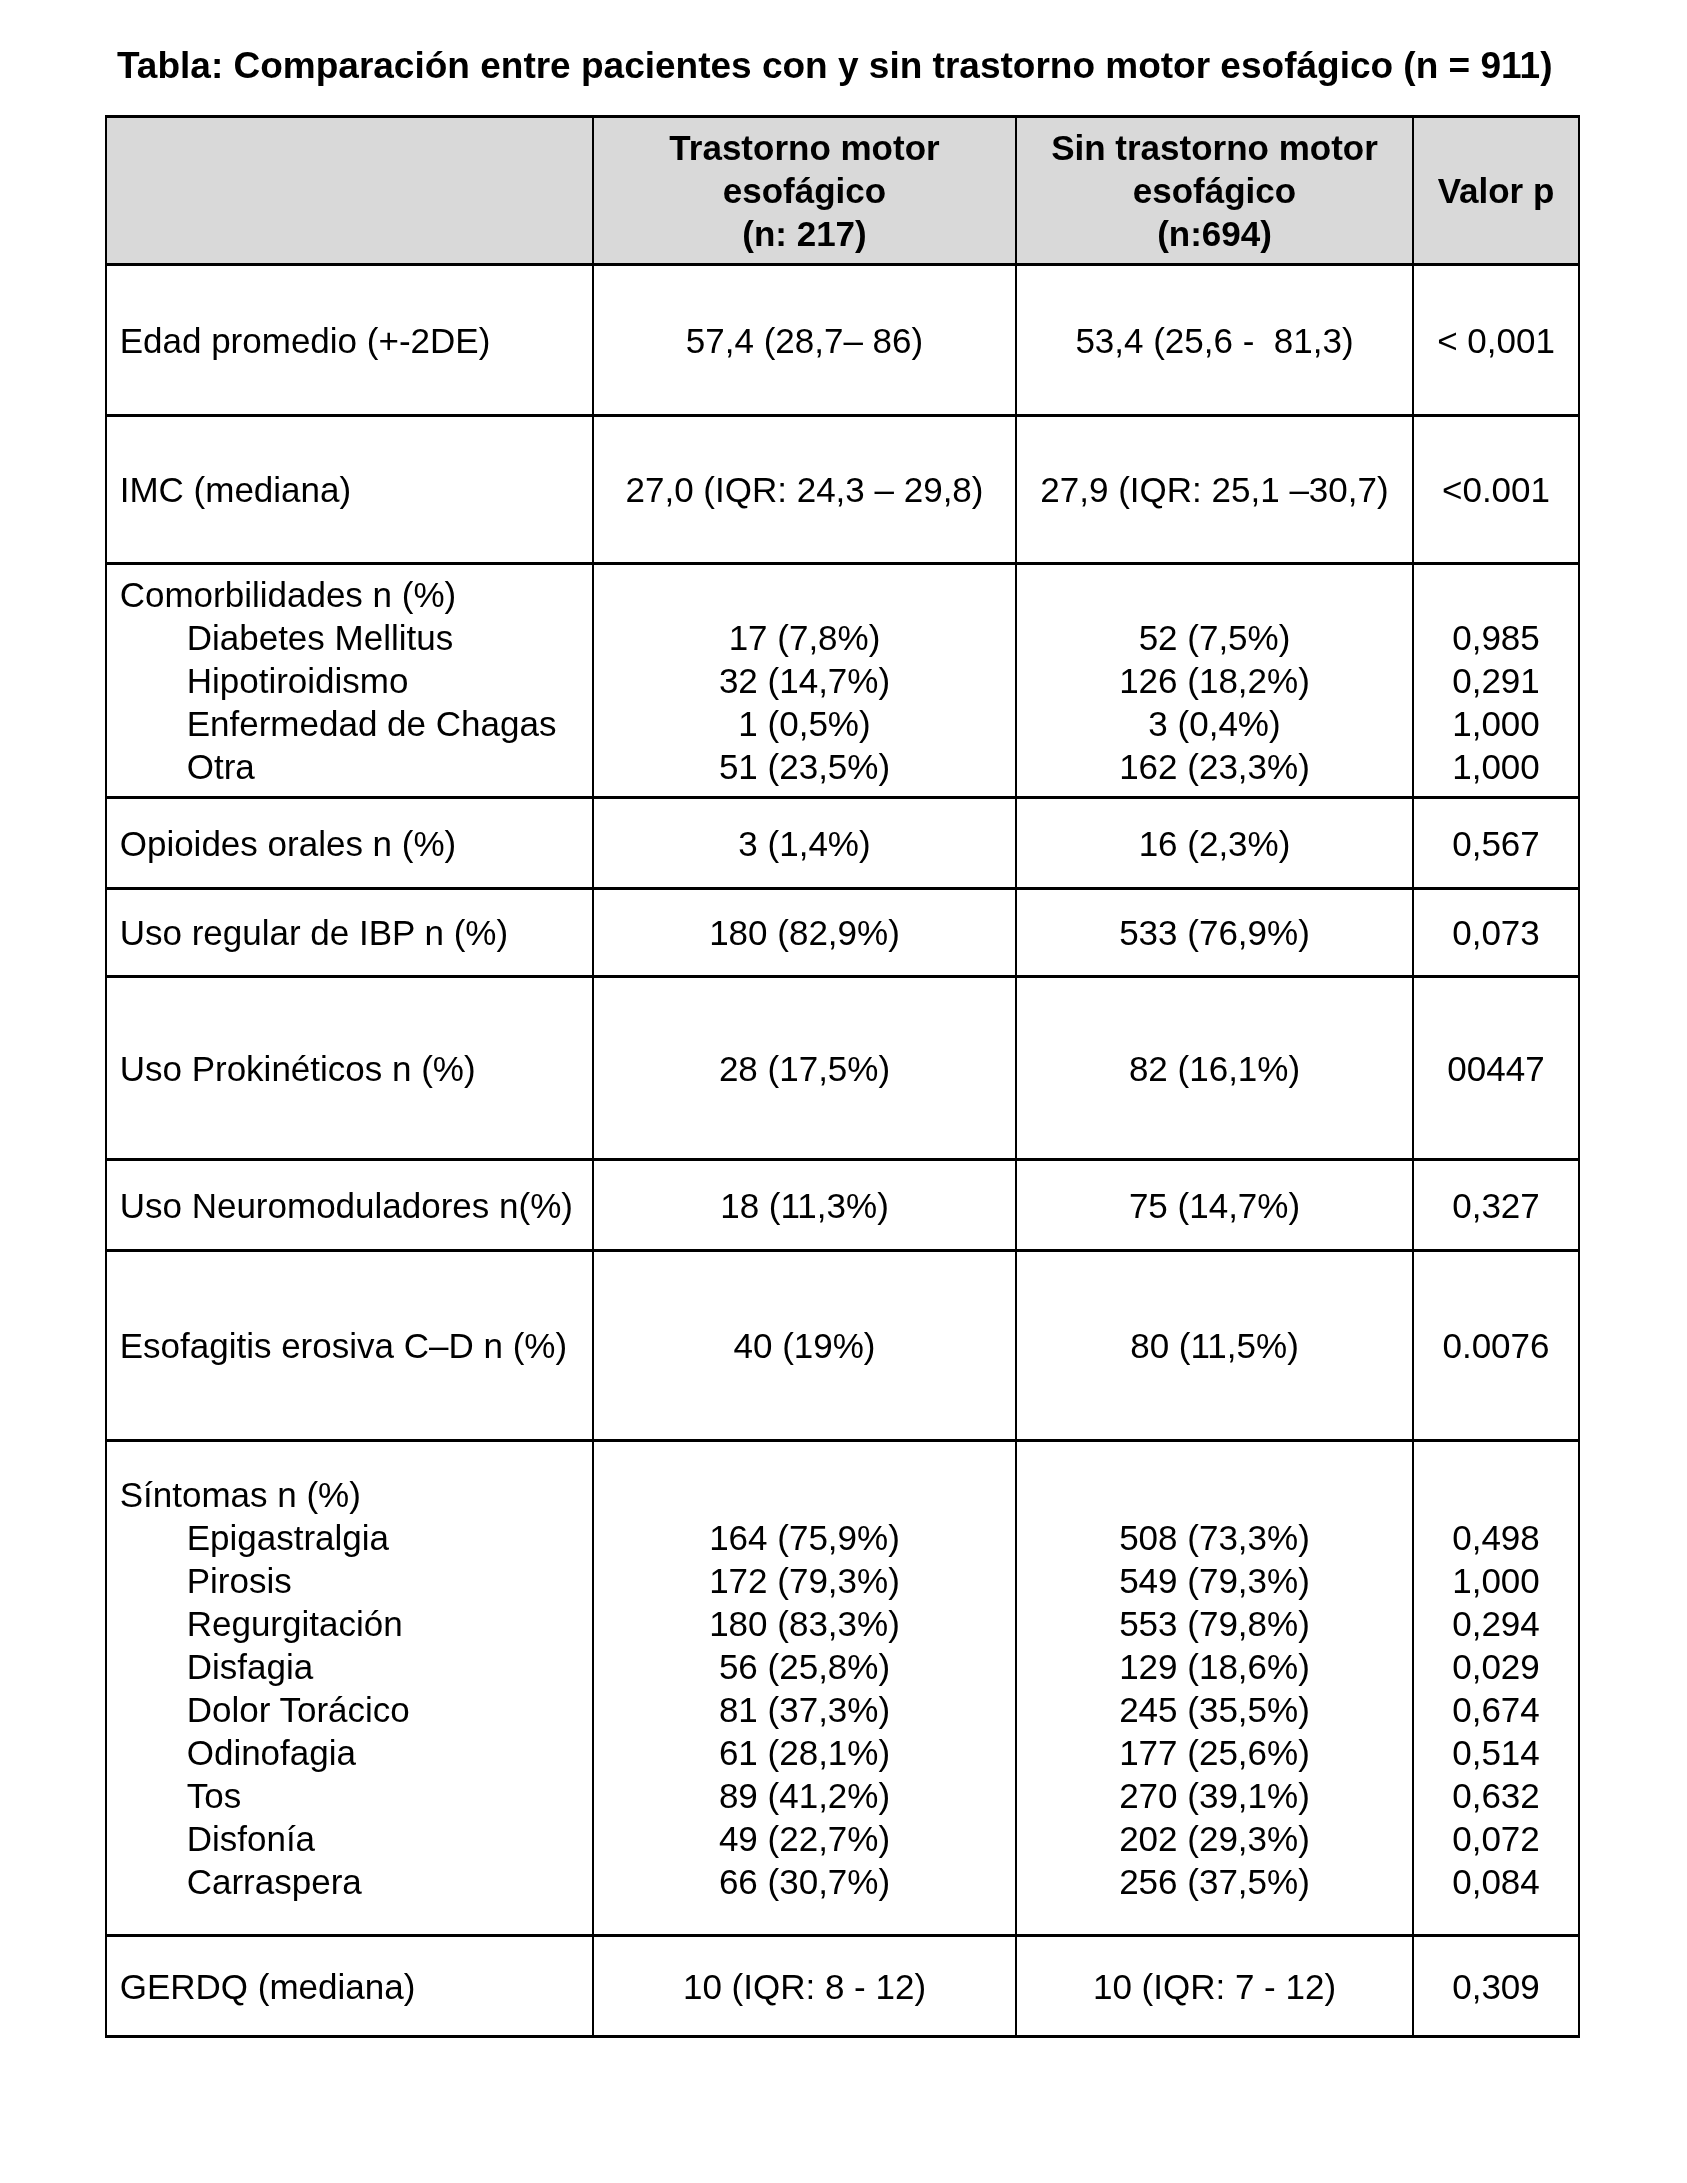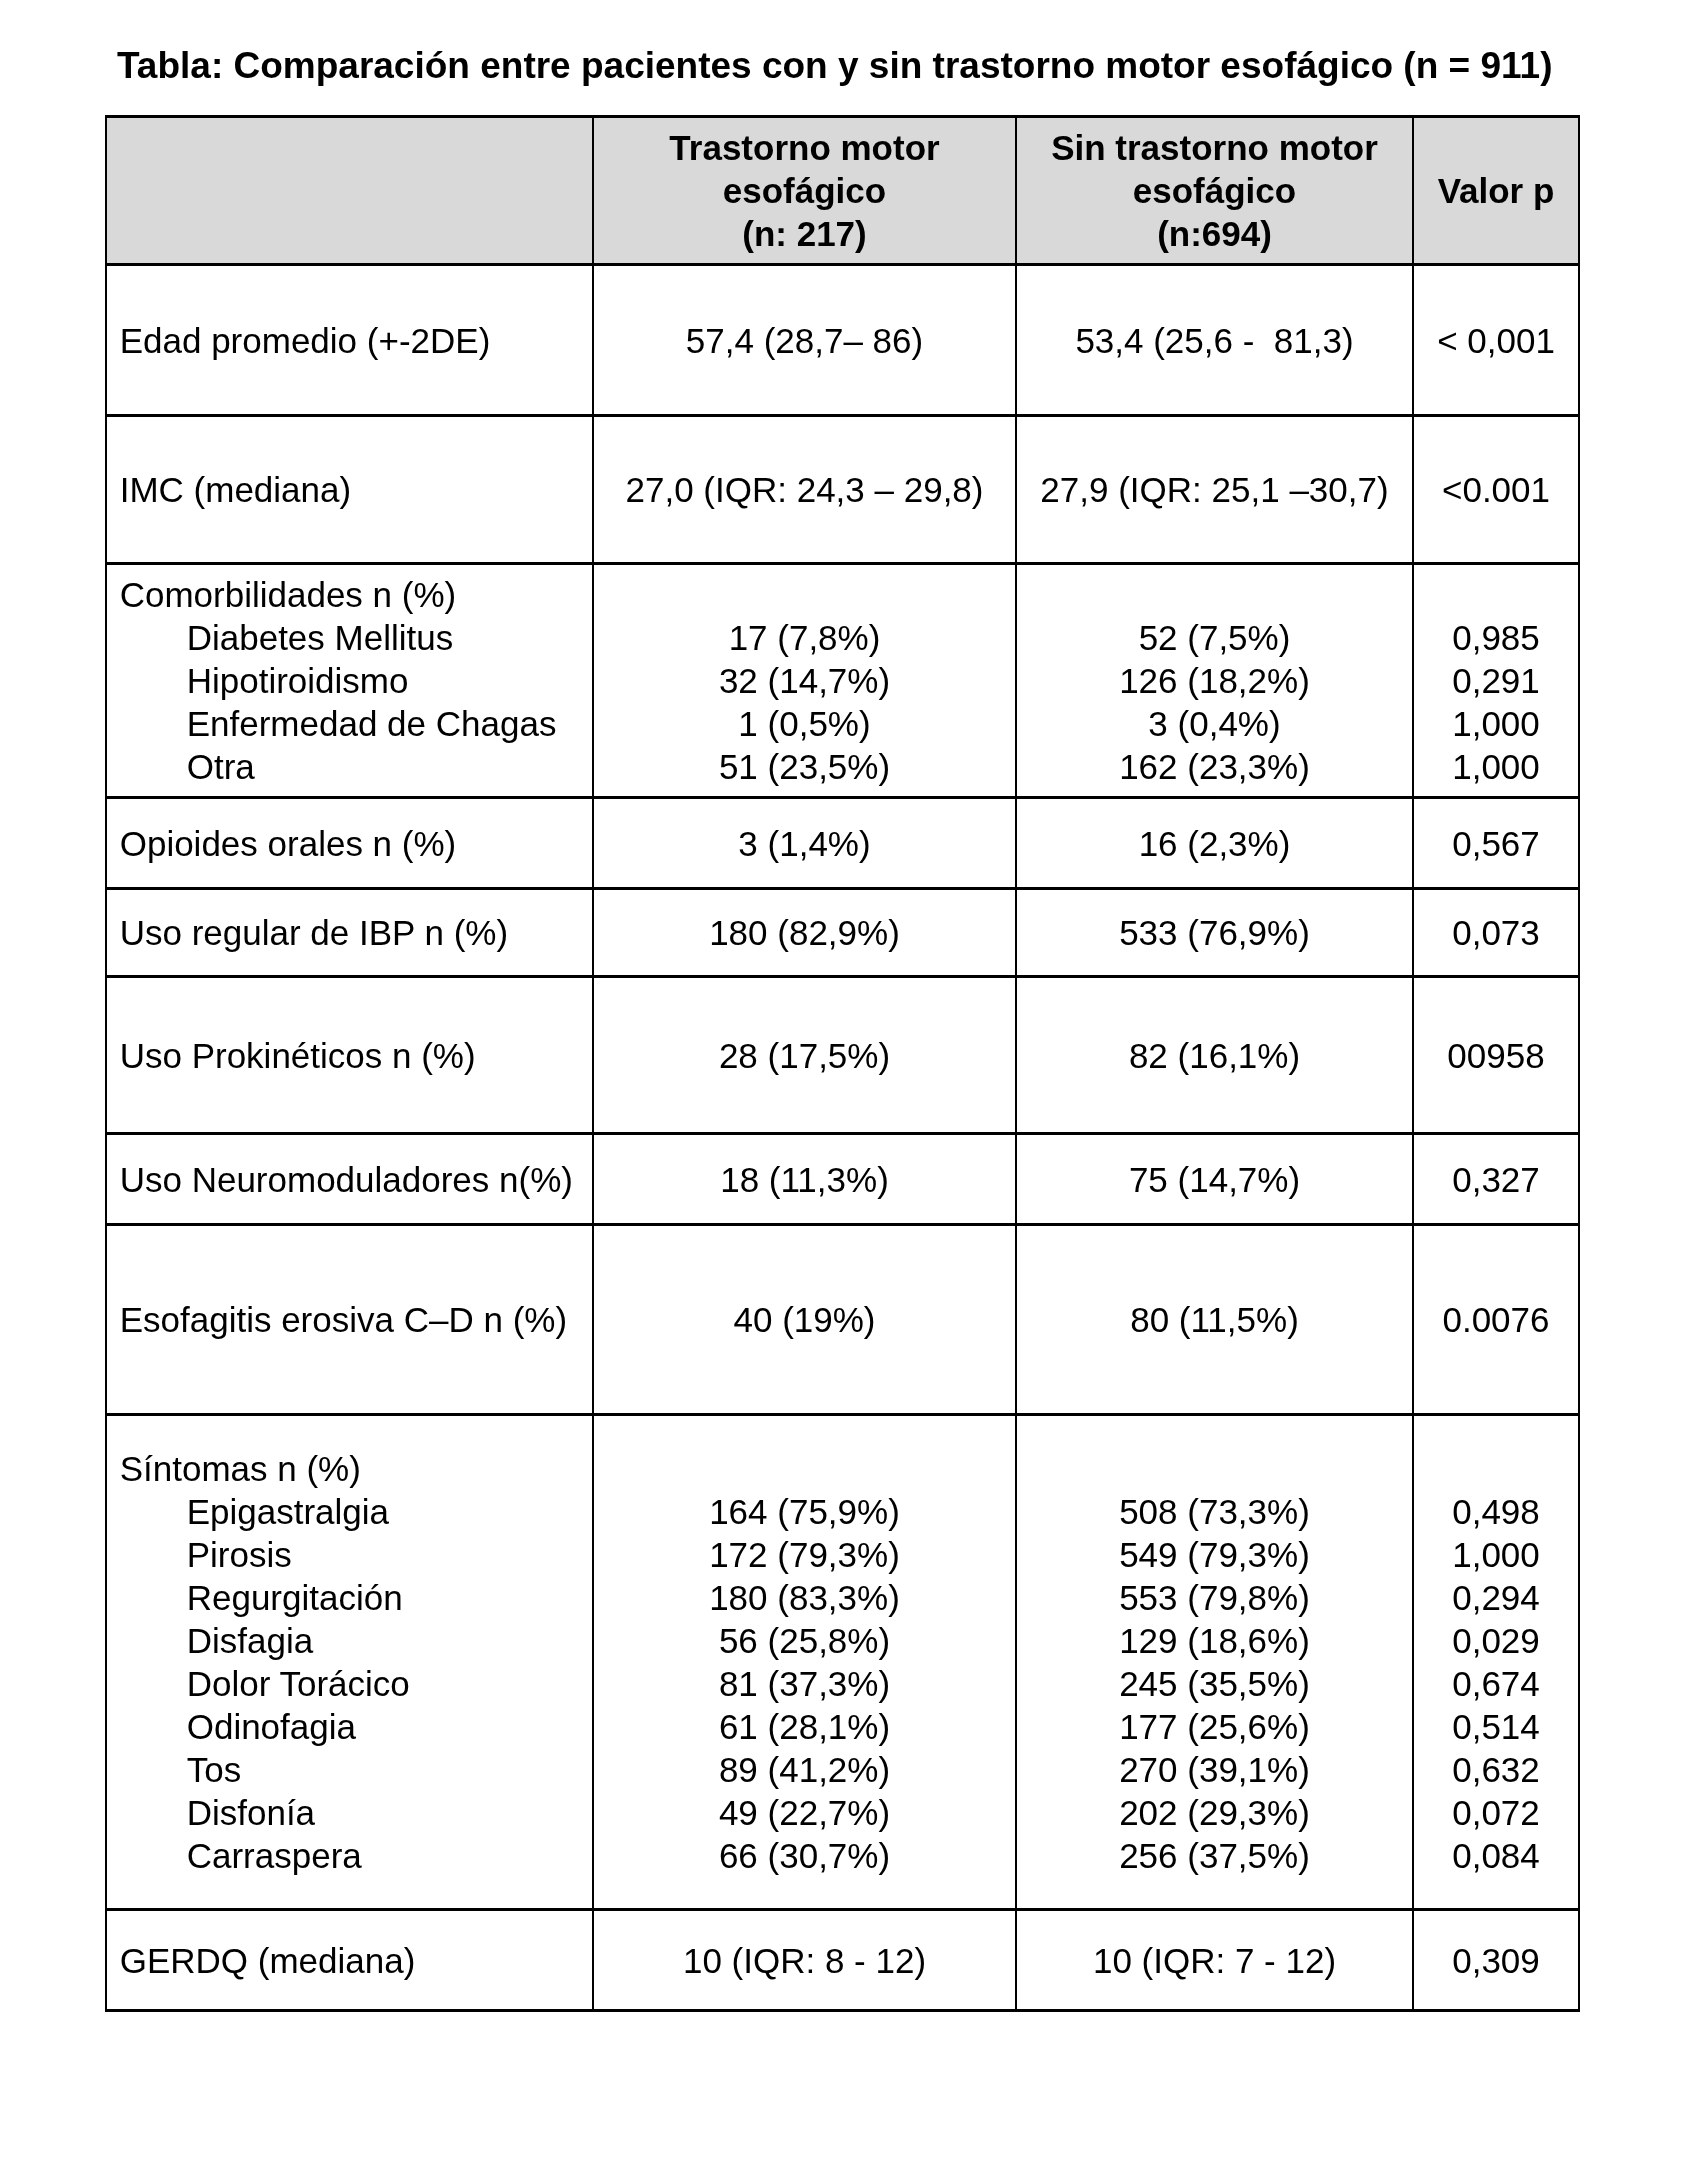--- a/index.html
+++ b/index.html
@@ -165,33 +165,33 @@
         <td class="val">
           <div class="cell">533 (76,9%)</div>
         </td>
         <td class="pv">
           <div class="cell">0,073</div>
           <div class="cell pbold"></div>
           <div class="cell"></div>
         </td>
       </tr>
 
-      <tr style="height:157px">
+      <tr style="height:183px">
         <td class="lab">
           <div class="cell">Uso Prokinéticos n (%)</div>
           <div class="cell ind"></div>
         </td>
         <td class="val">
           <div class="cell">28 (17,5%)</div>
         </td>
         <td class="val">
           <div class="cell">82 (16,1%)</div>
         </td>
         <td class="pv">
-          <div class="cell">00958</div>
+          <div class="cell">00447</div>
           <div class="cell pbold"></div>
           <div class="cell"></div>
         </td>
       </tr>
 
       <tr style="height:91px">
         <td class="lab">
           <div class="cell">Uso Neuromoduladores n(%)</div>
           <div class="cell ind"></div>
         </td>

